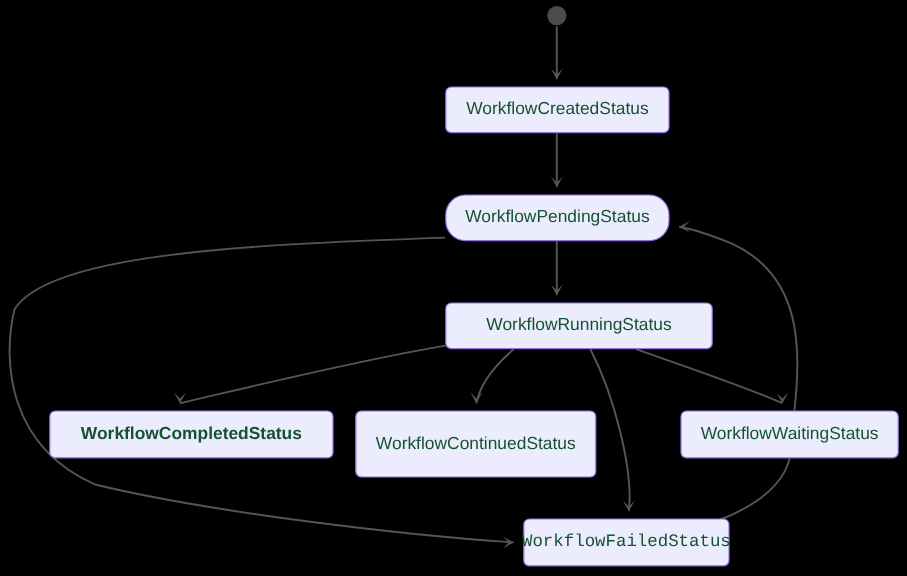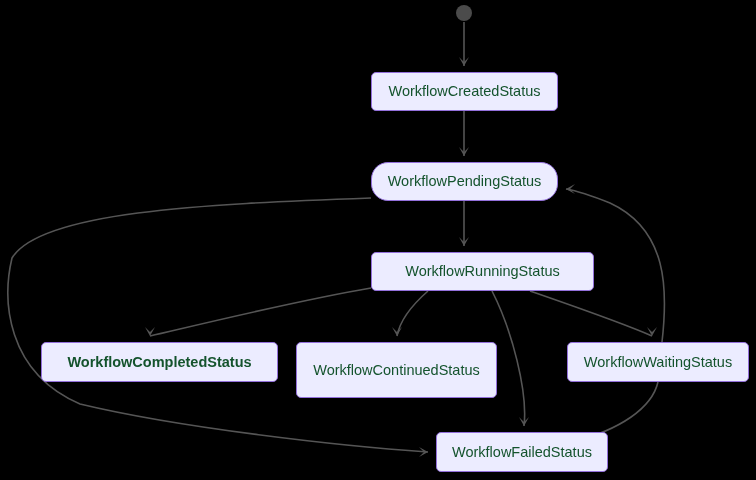--- a/index.html
+++ b/index.html
@@ -57,18 +57,18 @@
       </div>
       <div class="node" style="left: 41px; top: 342px; width: 237px; height: 40px; background: rgb(236, 236, 255); border-color: rgb(147, 112, 219); font-weight: bold;">
         <span>WorkflowCompletedStatus</span>
       </div>
       <div class="node" style="left: 296px; top: 342px; width: 201px; height: 56px; background: rgb(236, 236, 255); border-color: rgb(147, 112, 219);">
         <span>WorkflowContinuedStatus</span>
       </div>
       <div class="node" style="left: 567px; top: 342px; width: 182px; height: 40px; background: rgb(236, 236, 255); border-color: rgb(147, 112, 219);">
         <span>WorkflowWaitingStatus</span>
       </div>
-      <div class="node" style="left: 436px; top: 432px; width: 172px; height: 40px; background: rgb(236, 236, 255); border-color: rgb(147, 112, 219);">
+      <div class="node" style="left: 436px; top: 432px; width: 172px; height: 40px; background: rgb(236, 236, 255); border-color: rgb(147, 112, 219); font-family: Liberation Mono, monospace;">
         <span>WorkflowFailedStatus</span>
       </div>
     </div>
 
 </div>
 
 </body></html>

